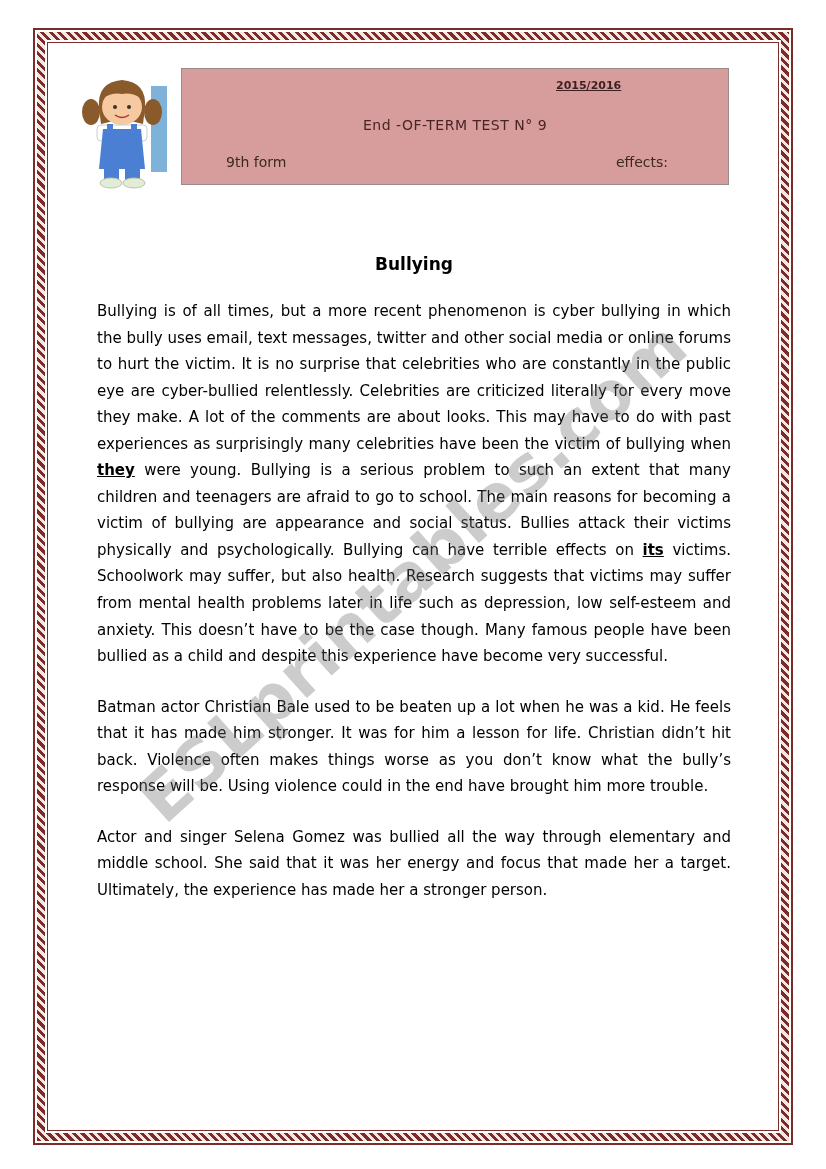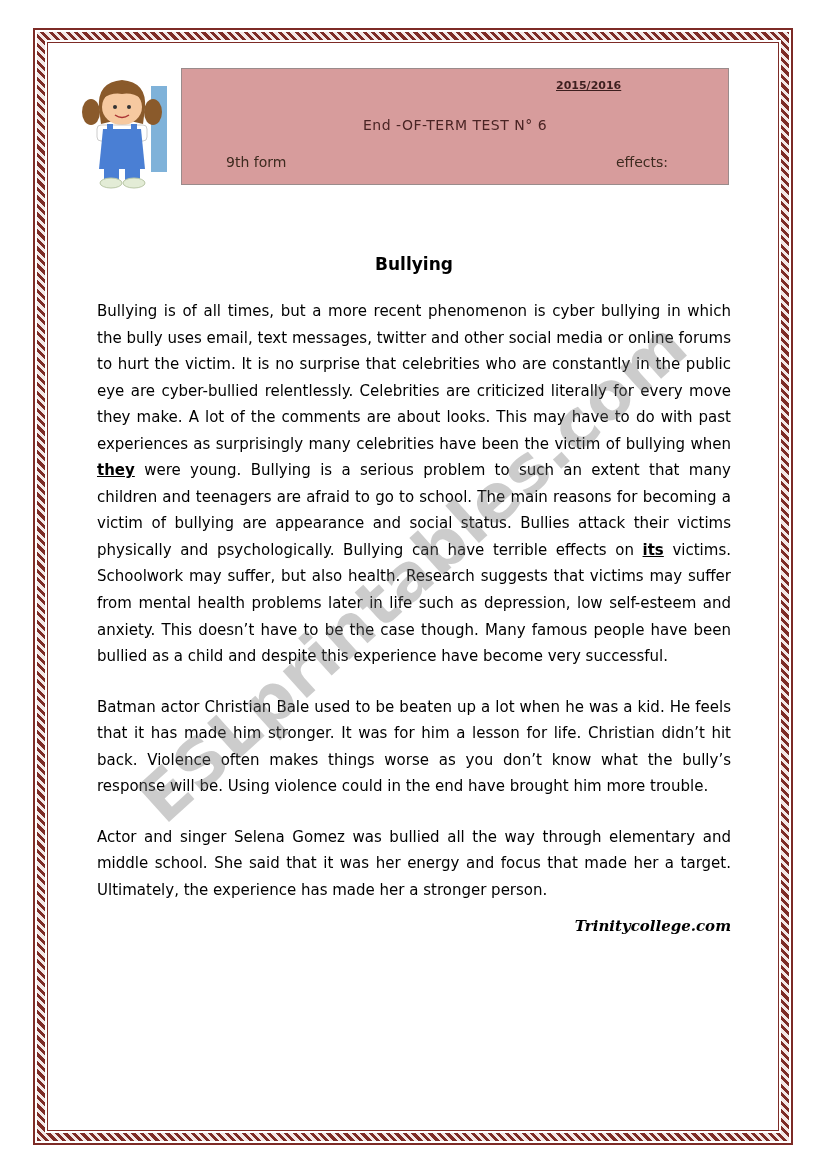--- a/index.html
+++ b/index.html
@@ -110,34 +110,33 @@
     <rect x="40" y="56" width="6" height="12" fill="#4a7fd4"></rect>
     <rect x="64" y="56" width="6" height="12" fill="#4a7fd4"></rect>
     <rect x="37" y="100" width="15" height="12" fill="#4a7fd4"></rect>
     <rect x="58" y="100" width="15" height="12" fill="#4a7fd4"></rect>
     <ellipse cx="44" cy="115" rx="11" ry="5" fill="#e3ecd6" stroke="#b9c7a6"></ellipse>
     <ellipse cx="67" cy="115" rx="11" ry="5" fill="#e3ecd6" stroke="#b9c7a6"></ellipse>
   </svg>
 
   <div class="header-box">
     <div class="header-year">2015/2016</div>
-    <div class="header-title">End -OF-TERM TEST N° 6</div>
+    <div class="header-title">End -OF-TERM TEST N° 9</div>
     <div class="header-row">
       <span>9th form</span>
       <span>effects:</span>
     </div>
   </div>
 
   <div class="content">
     <div class="doc-title">Bullying</div>
 
     <p class="para"><span>Bullying is of all times, but a more recent phenomenon is cyber bullying in which the bully uses email, text messages, twitter and other social media or online forums to hurt the victim.  It is no surprise that celebrities who are constantly in the public eye are cyber-bullied relentlessly. Celebrities are criticized literally for every move they make.  A lot of the comments are about looks. This may have to do with past experiences as surprisingly many celebrities have been the victim of bullying when </span><span class="kw">they</span><span> were young. Bullying is a serious problem to such an extent that many children and teenagers are afraid to go to school. The main reasons for becoming a victim of bullying are appearance and social status.  Bullies attack their victims physically and psychologically.  Bullying can have terrible effects on </span><span class="kw">its</span><span> victims. Schoolwork may suffer, but also health.  Research suggests that victims may suffer from mental health problems later in life such as depression, low self-esteem and anxiety.  This doesn’t have to be the case though.  Many famous people have been bullied as a child and despite this experience have become very successful.</span></p>
 
     <p class="para">Batman actor Christian Bale used to be beaten up a lot when he was a kid. He feels that it has made him stronger. It was for him a lesson for life.  Christian didn’t hit back.  Violence often makes things worse as you don’t know what the bully’s response will be. Using violence could in the end have brought him more trouble.</p>
 
     <p class="para">Actor and singer Selena Gomez was bullied all the way through elementary and middle school.  She said that it was her energy and focus that made her a target. Ultimately, the experience has made her a stronger person.</p>
 
-    <div class="source-line">Trinitycollege.com</div>
   </div>
 
   <div class="watermark">ESLprintables.com</div>
 
 </div>
 
 </body></html>

